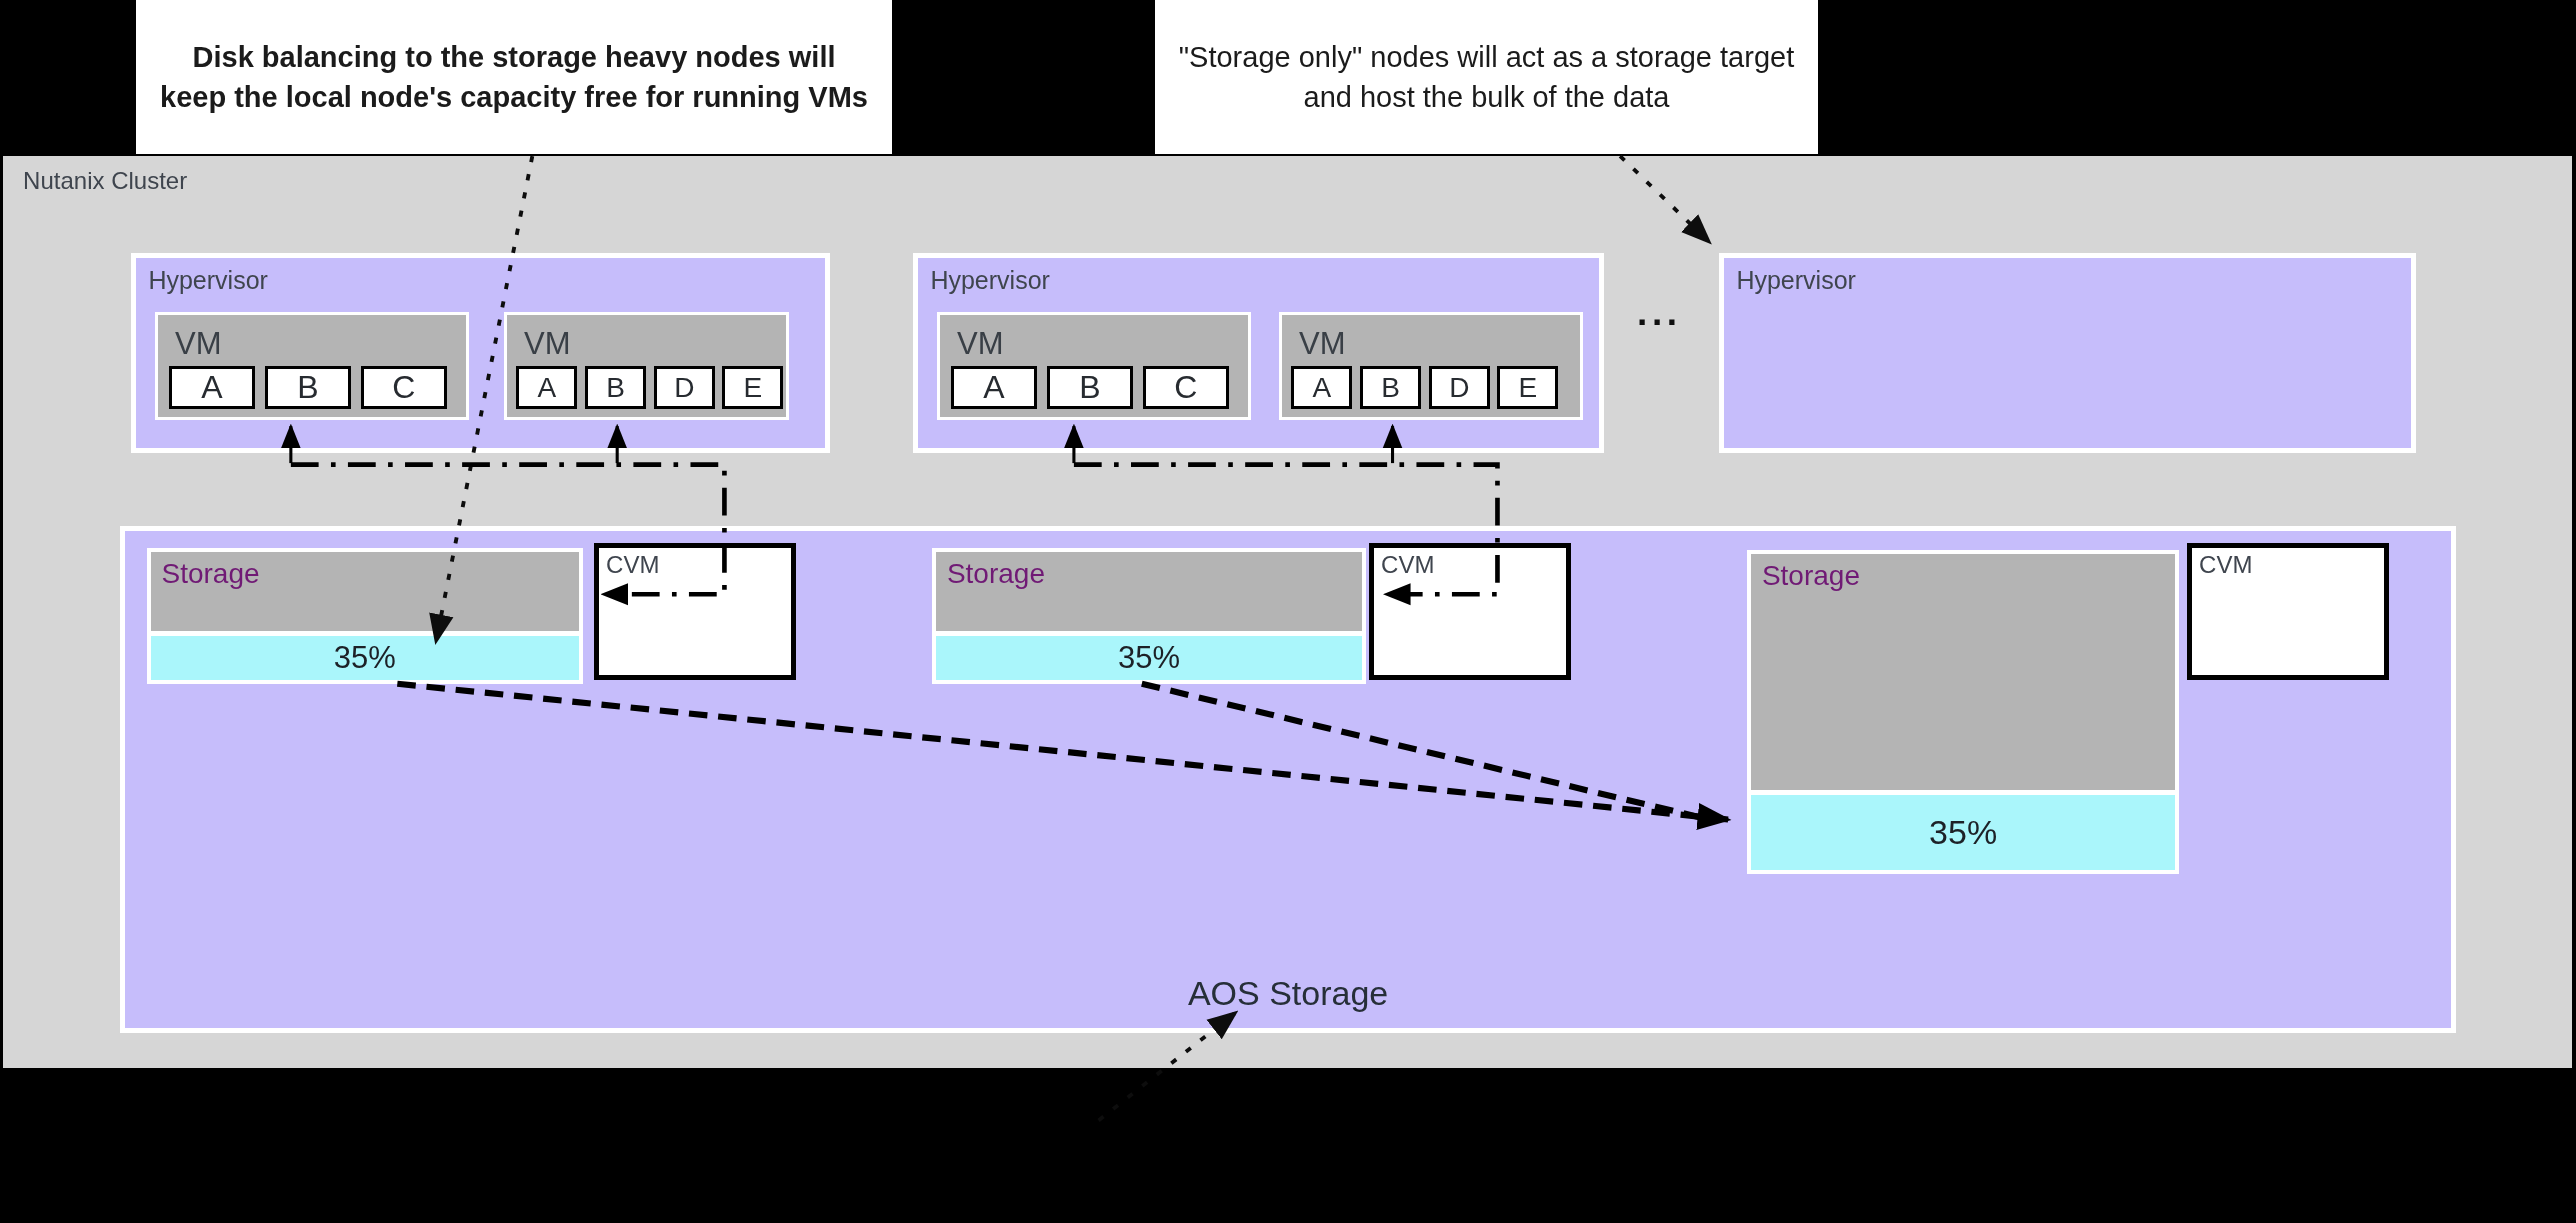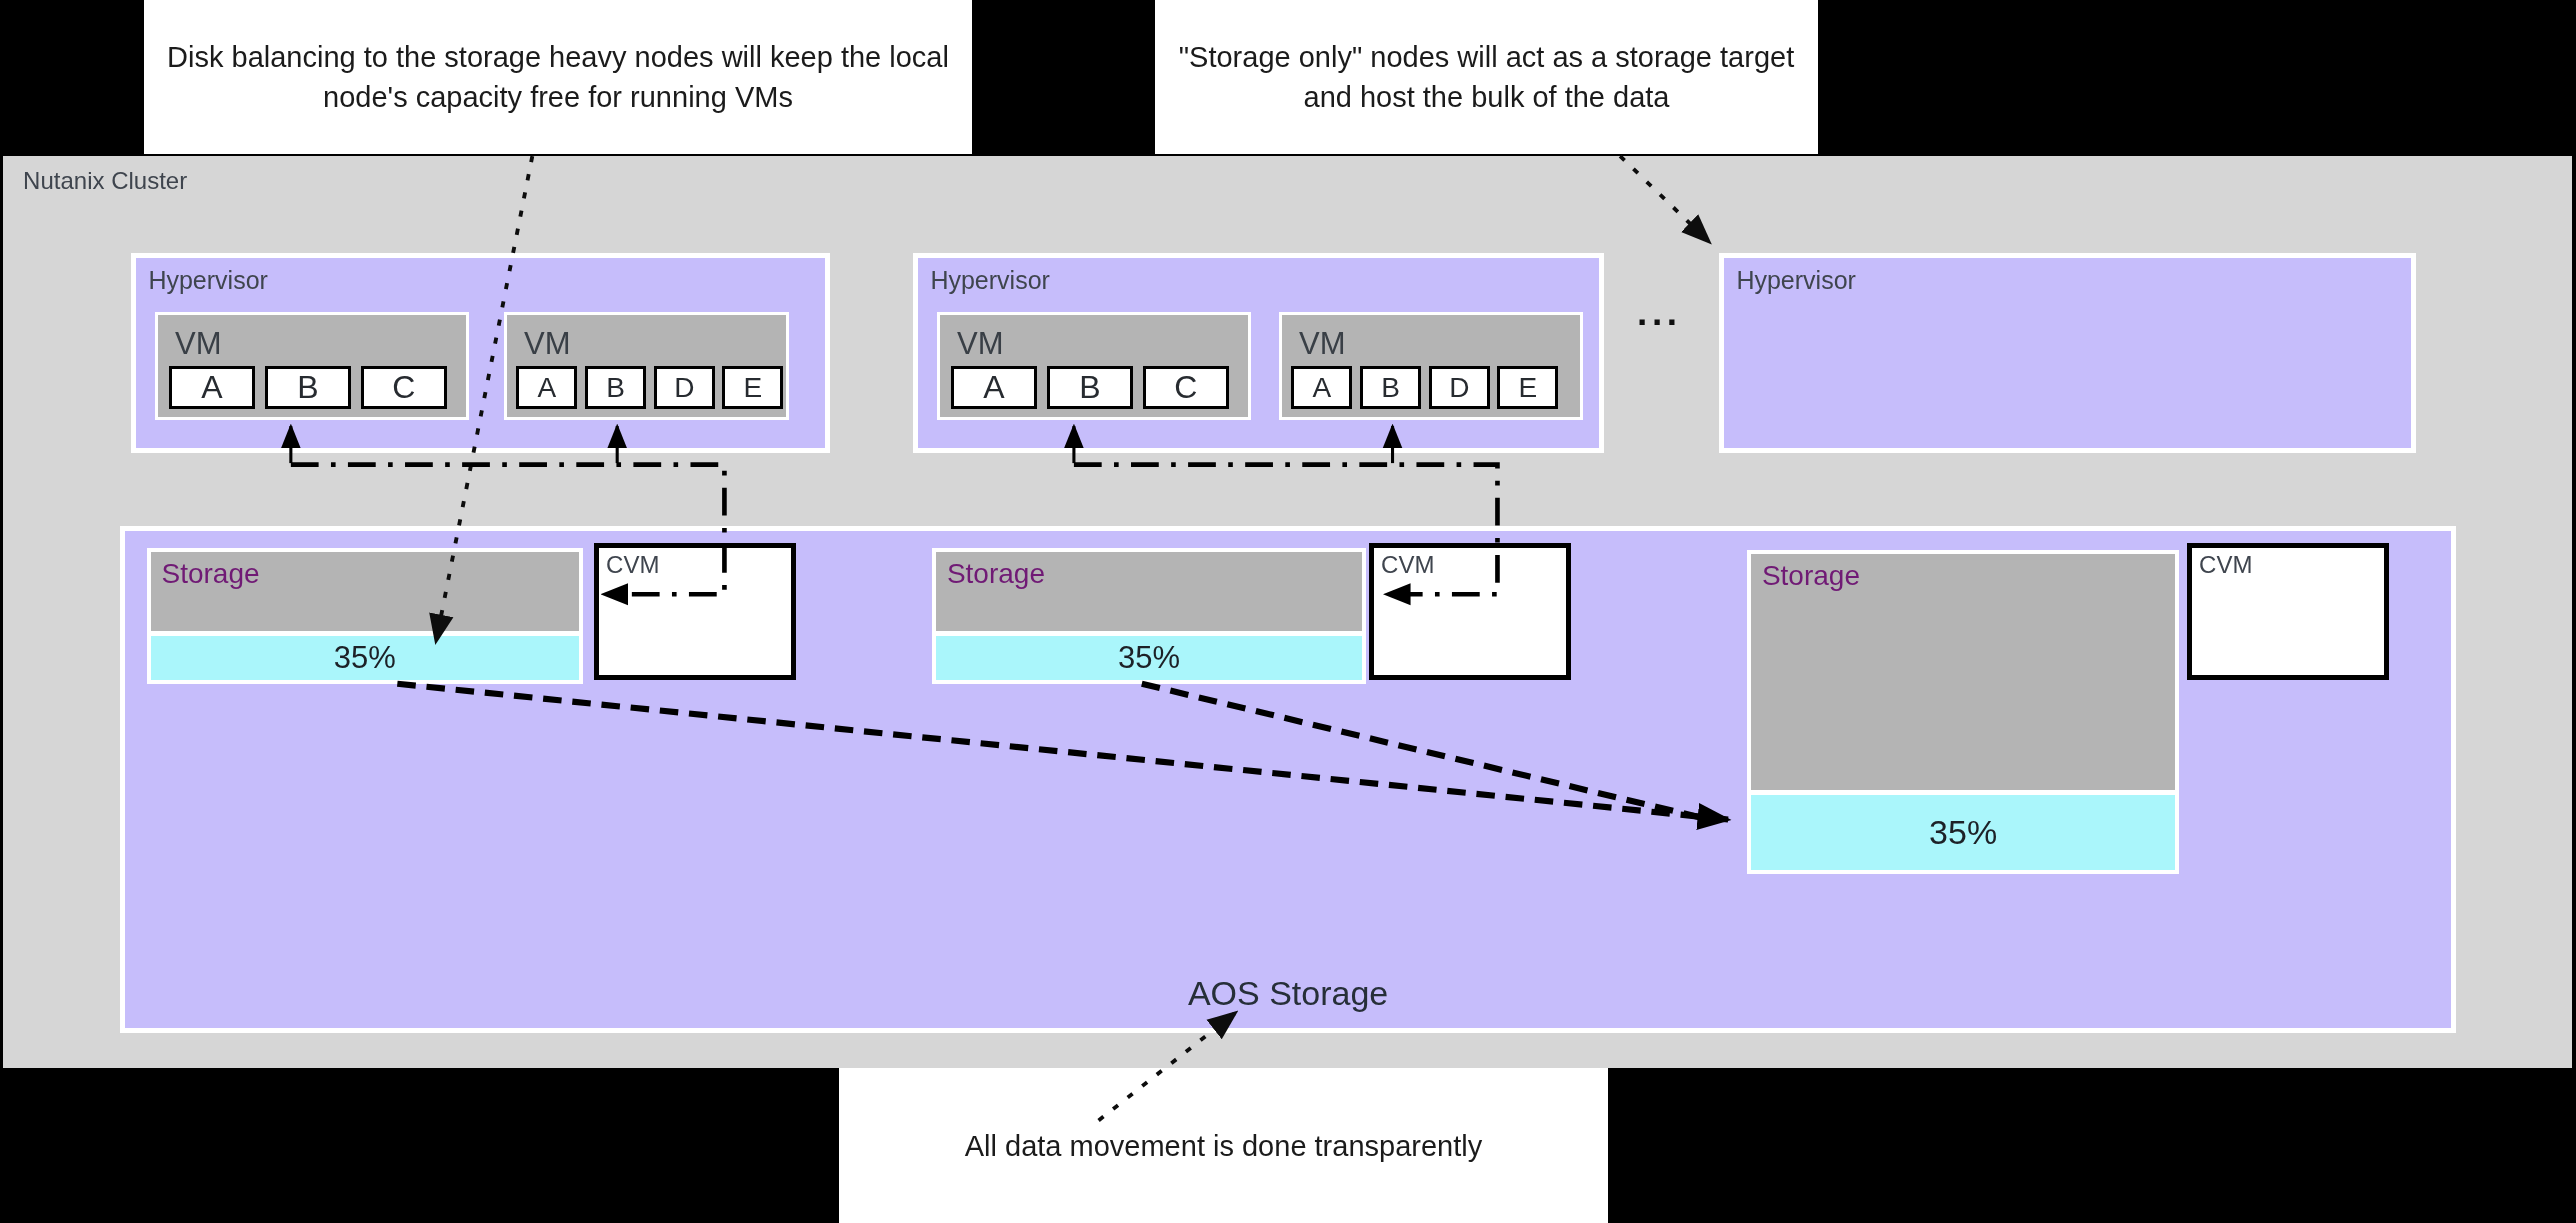--- a/index.html
+++ b/index.html
@@ -56,21 +56,21 @@
   .dot{stroke:var(--line-ink); stroke-width:5; stroke-dasharray:8 16; fill:none;}
   .dashdot{stroke:#000000; stroke-width:6; stroke-dasharray:36 16 6 16; fill:none;}
   .stem{stroke:#000000; stroke-width:4; fill:none;}
   .dash{stroke:#000000; stroke-width:8; stroke-dasharray:24 14; fill:none;}
 </style>
 </head>
 <body>
 
 <div class="stage">
 
-  <section class="callout" style="left:144px; top:0; width:828px; height:154px;">
+  <section class="callout" style="left:136px; top:0; width:756px; height:154px;font-weight:bold;">
     <p>Disk balancing to the storage heavy nodes will keep the local node's capacity free for running VMs</p>
   </section>
   <section class="callout" style="left:1155px; top:0; width:663px; height:154px;">
     <p>"Storage only" nodes will act as a storage target and host the bulk of the data</p>
   </section>
 
   <div class="cluster">
     <span class="cluster-label">Nutanix Cluster</span>
 
     <div class="hyp" style="left:128px; width:699px;">
@@ -150,23 +150,20 @@
         <div class="susage">35%</div>
       </div>
       <div class="cvm" style="left:2062px; top:11.6px;">
         <span class="box-label">CVM</span>
       </div>
 
       <span class="aos-label">AOS Storage</span>
     </div>
   </div>
 
-  <section class="callout" style="left:839px; top:1068px; width:769px; height:156px;">
-    <p>All data movement is done transparently</p>
-  </section>
 
   <svg class="overlay" viewBox="0 0 3339 1586">
     <defs>
       <marker id="ah-dot" viewBox="0 0 10 8" refX="9" refY="4" markerWidth="8" markerHeight="7" orient="auto" markerUnits="strokeWidth">
         <path d="M0,0 L10,4 L0,8 z" fill="#0d0d0d"></path>
       </marker>
       <marker id="ah-dd" viewBox="0 0 10 8" refX="9" refY="4" markerWidth="6" markerHeight="5.5" orient="auto" markerUnits="strokeWidth">
         <path d="M0,0 L10,4 L0,8 z" fill="#000000"></path>
       </marker>
       <marker id="ah-stem" viewBox="0 0 10 8" refX="9" refY="4" markerWidth="8" markerHeight="7" orient="auto" markerUnits="strokeWidth">

